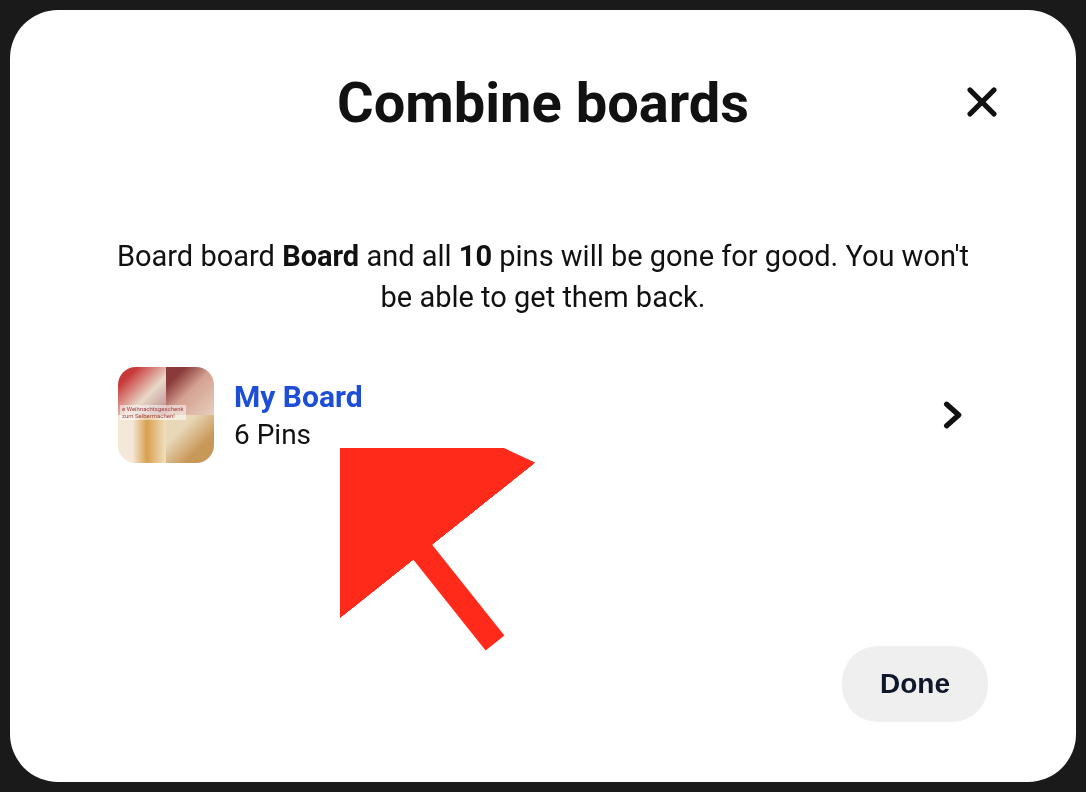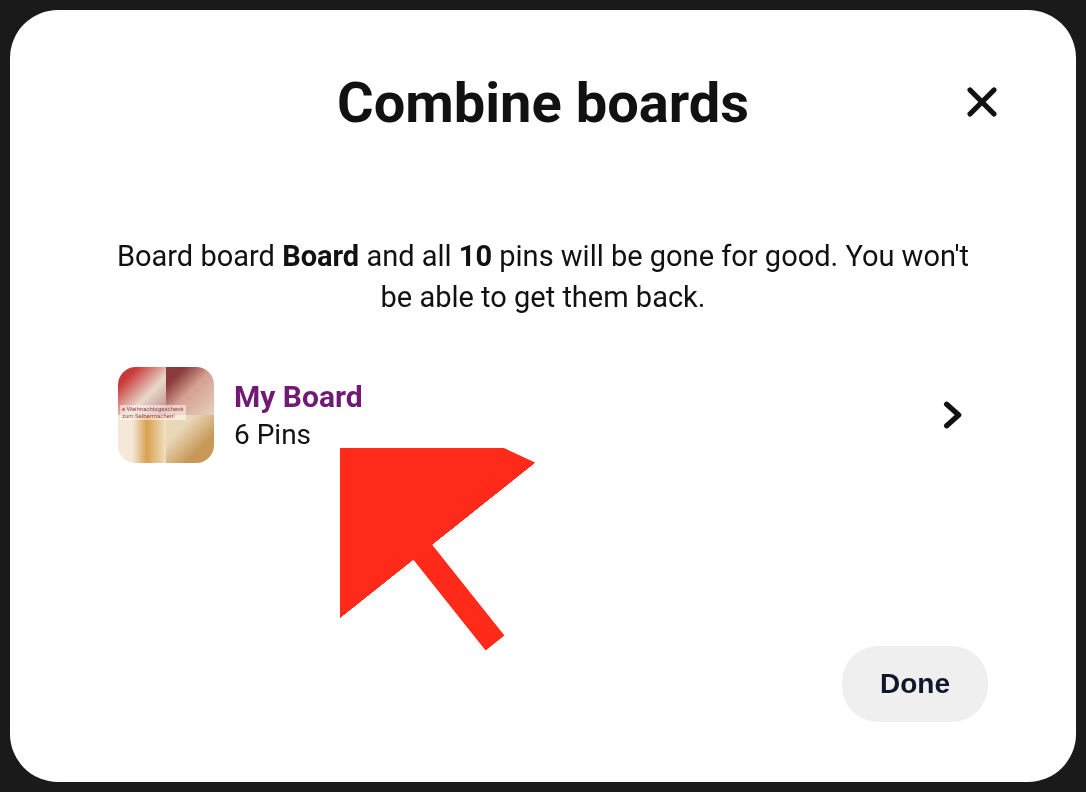--- a/index.html
+++ b/index.html
@@ -108,21 +108,21 @@
       padding: 1px 2px;
       line-height: 1.1;
     }
     .board-info {
       margin-left: 20px;
       flex: 1;
     }
     .board-name {
       font-size: 30px;
       font-weight: 700;
-      color: #701a75;
+      color: #1d4ed8;
       margin-bottom: 4px;
     }
     .board-pins {
       font-size: 28px;
       color: #111111;
     }
     .chevron {
       width: 32px;
       height: 32px;
       flex-shrink: 0;

